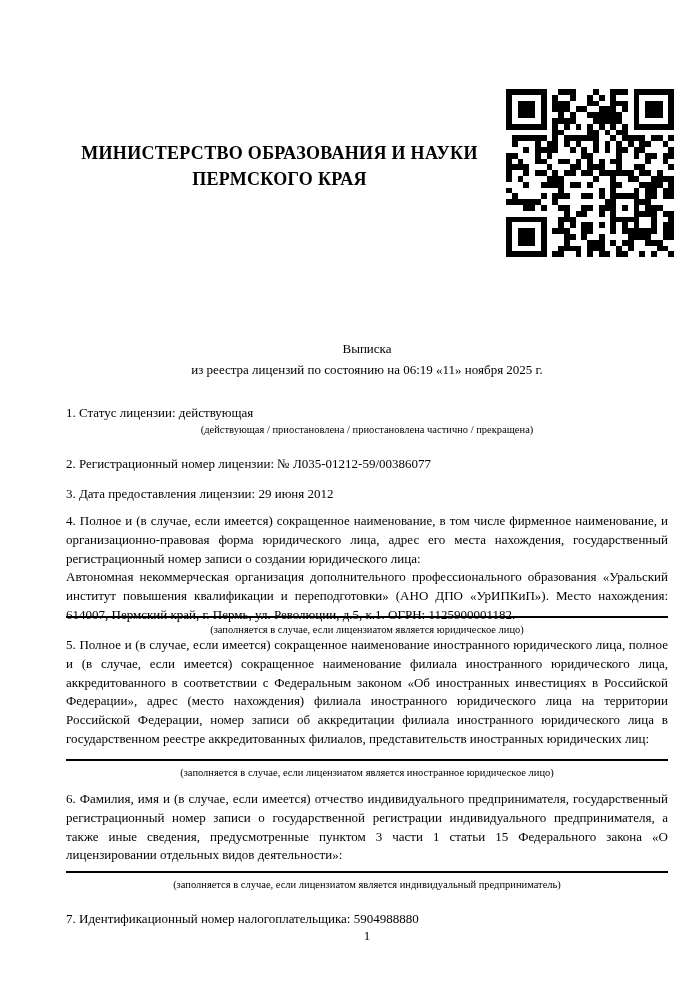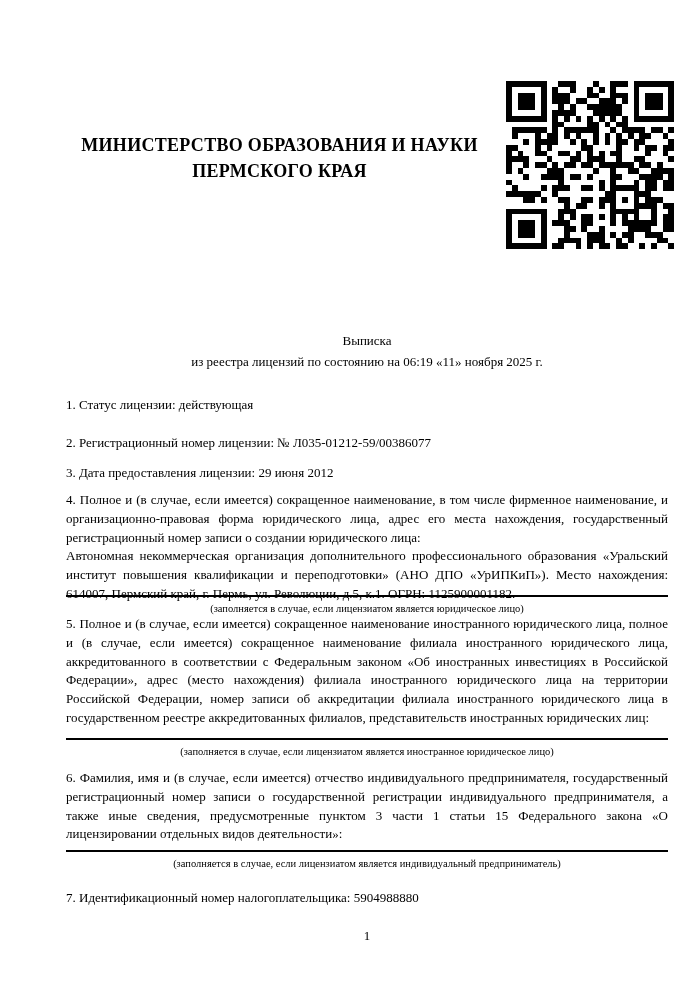--- a/index.html
+++ b/index.html
@@ -7,21 +7,21 @@
   body {
     width:700px; height:989px;
     position:relative; overflow:hidden;
     font-family:"Liberation Serif","DejaVu Serif",serif;
     color:#000;
   }
   .content {
     position:absolute; left:66px; top:0;
     width:602px; height:989px;
   }
-  .header-row { display:flex; align-items:flex-start; padding-top:78px; }
+  .header-row { display:flex; align-items:flex-start; padding-top:78px;margin-top:8px; }
   .ministry-col { flex:1; text-align:center; padding-top:54px; padding-right:10px; }
   .ministry-name { font-weight:bold; font-size:18px; line-height:26px; letter-spacing:0.3px; }
   .ministry-caption { font-size:10.5px; line-height:13px; margin-top:3px; }
   .qr-box { width:174px; height:174px; margin-right:-9px; background:#fff; flex:0 0 auto; }
   .qr-box svg { display:block; width:174px; height:174px; shape-rendering:crispEdges; fill:#000; }
 
   .doc-title { margin-top:78px; text-align:center; font-size:13px; line-height:21px; }
 
   .items { margin-top:24px; font-size:13px; line-height:18.7px; }
   .para { text-align:justify; }
@@ -495,20 +495,21 @@
 
   <div class="doc-title">
     <div>Выписка</div>
     <div>из реестра лицензий по состоянию на 06:19 «11» ноября 2025 г.</div>
   </div>
 
   <div class="items">
 
     <div id="item-1">
       <div>1. Статус лицензии: действующая</div>
+      <div class="item-caption">(действующая / приостановлена / приостановлена частично / прекращена)</div>
     </div>
 
     <div id="item-2">
       <div>2. Регистрационный номер лицензии: № Л035-01212-59/00386077</div>
     </div>
 
     <div id="item-3">
       <div>3. Дата предоставления лицензии: 29 июня 2012</div>
     </div>
 

